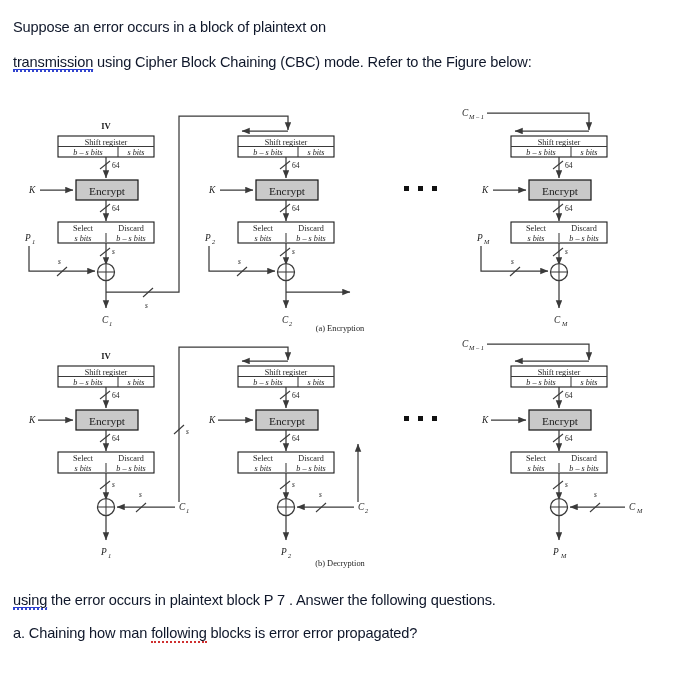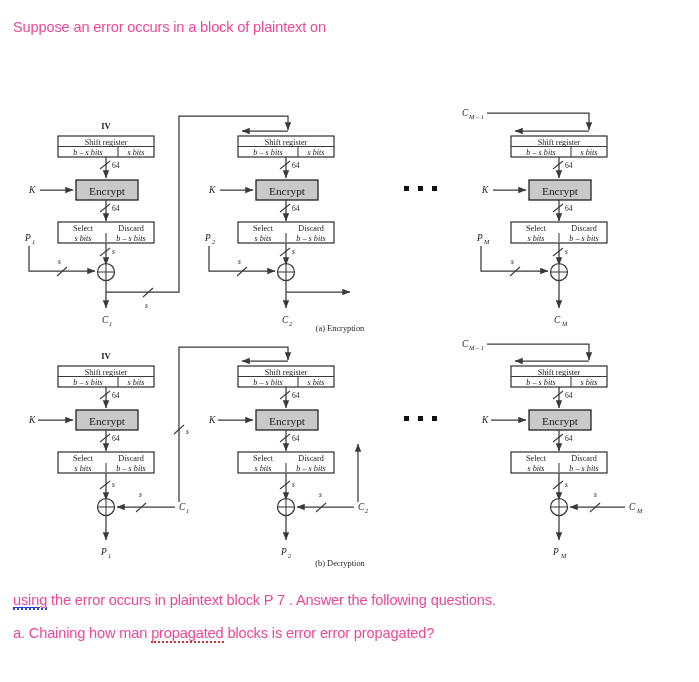--- a/index.html
+++ b/index.html
@@ -13,21 +13,21 @@
     overflow:hidden;
   }
   .page{position:relative;width:699px;height:682px;}
 
   
   .prose{
     position:absolute;
     font-family:"Liberation Sans", sans-serif;
     font-size:14.6px;
     line-height:1.15;
-    color:#ec4899;
+    color:#0f172a;
     letter-spacing:-0.15px;
     white-space:nowrap;
   }
   .p-top1{left:13px;top:19px;}
   .p-top2{left:13px;top:54px;}
   .p-bot1{left:13px;top:592px;}
   .p-bot2{left:13px;top:625px;}
   .p-bot3{left:13px;top:657px;}
 
   
@@ -74,20 +74,23 @@
 </style>
 </head>
 <body>
 
 <div class="page">
 
   <div class="prose p-top1">
     <span>Suppose an error occurs in a block of plaintext on</span>
   </div>
 
+  <div class="prose p-top2">
+    <span class="sp-blue sq-blue">transmission</span><span> using Cipher Block Chaining (CBC) mode. Refer to the Figure below:</span>
+  </div>
 
   <div class="figure">
   <svg width="699" height="478" viewBox="0 0 699 478" xmlns="http://www.w3.org/2000/svg">
     <defs>
       <marker id="ah" markerWidth="7" markerHeight="7" refX="6.2" refY="2.6" orient="auto">
         <path d="M0,0 L6.4,2.6 L0,5.2 z" fill="#3a3a3a"></path>
       </marker>
     </defs>
 
     <g>
@@ -431,17 +434,17 @@
       <text class="t-cap" x="340" y="224" text-anchor="middle">(b) Decryption</text>
     </g>
   </svg>
   </div>
 
   <div class="prose p-bot1">
     <span class="sp-blue sq-blue">using</span><span> the error occurs in plaintext block P 7 . Answer the following questions.</span>
   </div>
 
   <div class="prose p-bot2">
-    <span>a. Chaining how man </span><span class="sq-red">propagated</span><span> blocks is error error propagated?</span>
+    <span>a. Chaining how man </span><span class="sq-red">following</span><span> blocks is error error propagated?</span>
   </div>
 
 
 </div>
 
 </body></html>

